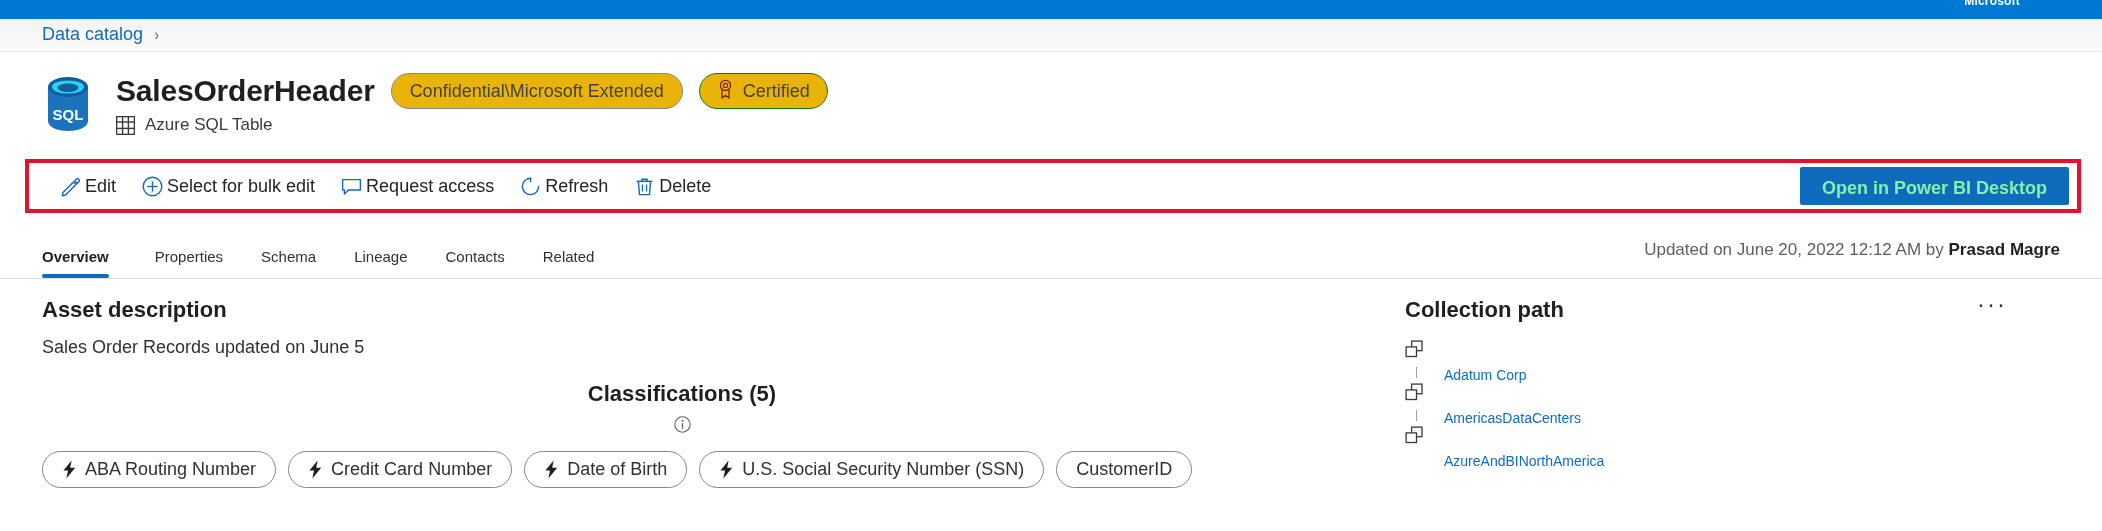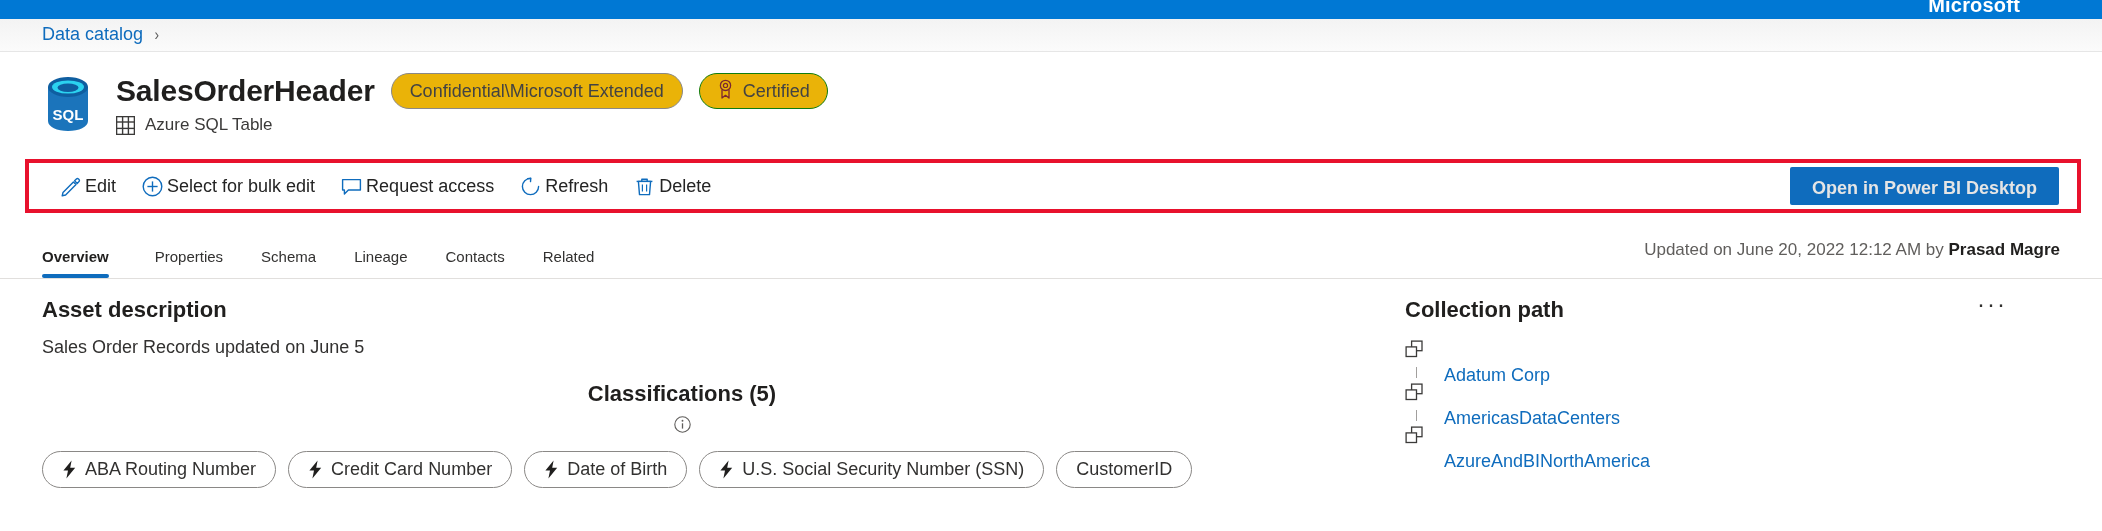--- a/index.html
+++ b/index.html
@@ -11,21 +11,21 @@
     font-family: "Liberation Sans", sans-serif;
     -webkit-font-smoothing: antialiased;
   }
 
   
   .top-bar {
     position: absolute; left: 0; top: 0;
     width: 2102px; height: 19px;
     background: #0078d4;
     color: #ffffff;
-    font-size: 20px; font-weight: 700;
+    font-size: 12px; font-weight: 700;
   }
   .top-bar-brand {
     position: absolute;
     right: 82px; top: -6px;
     letter-spacing: .2px;
     white-space: nowrap;
   }
 
   
   .breadcrumb-bar {
@@ -93,23 +93,23 @@
     display: inline-flex; align-items: center; gap: 4px;
     height: 40px; padding: 0 13px;
     font-size: 18px; color: #242424;
     background: transparent; border: none;
     cursor: pointer; white-space: nowrap;
     font-family: inherit;
   }
   .cmd-ico { width: 21px; height: 21px; display: block; flex: 0 0 auto; }
   .spacer { flex: 1 1 auto; }
   .pbi-btn {
-    height: 38px; margin-right: 18px;
+    height: 38px; margin-right: 8px;
     padding: 11px 22px;
-    background: #0f6cbd; color: #e5e5e5;
+    background: #0f6cbd; color: #86efac;
     border: none; border-radius: 2px;
     font-size: 18px; font-weight: 700;
     cursor: pointer; white-space: nowrap;
     font-family: inherit;
   }
 
   
   .tabs-bar {
     position: absolute; left: 0; top: 222px;
     width: 2102px; height: 57px;
@@ -170,21 +170,21 @@
     color: #323130; font-size: 24px; line-height: 14px;
     letter-spacing: 2px; cursor: pointer;
     padding: 0 6px; margin-right: 42px; user-select: none;
   }
   .path-list { margin-top: 12px; position: relative; }
   .path-item {
     display: flex; align-items: center; gap: 16px;
     height: 32px;
   }
   .coll-icon { width: 23px; height: 22px; display: block; flex: 0 0 auto; }
-  .path-link { color: #0f6cbd; font-size: 18px; cursor: pointer; white-space: nowrap; margin-top: 48px; }
+  .path-link { color: #0f6cbd; font-size: 14px; cursor: pointer; white-space: nowrap; margin-top: 48px; }
   .path-connector {
     width: 23px; height: 11px;
     display: flex; justify-content: center;
   }
   .path-connector span {
     width: 1px; height: 11px; background: #a19f9d; display: block;
   }
 </style>
 </head>
 <body>

